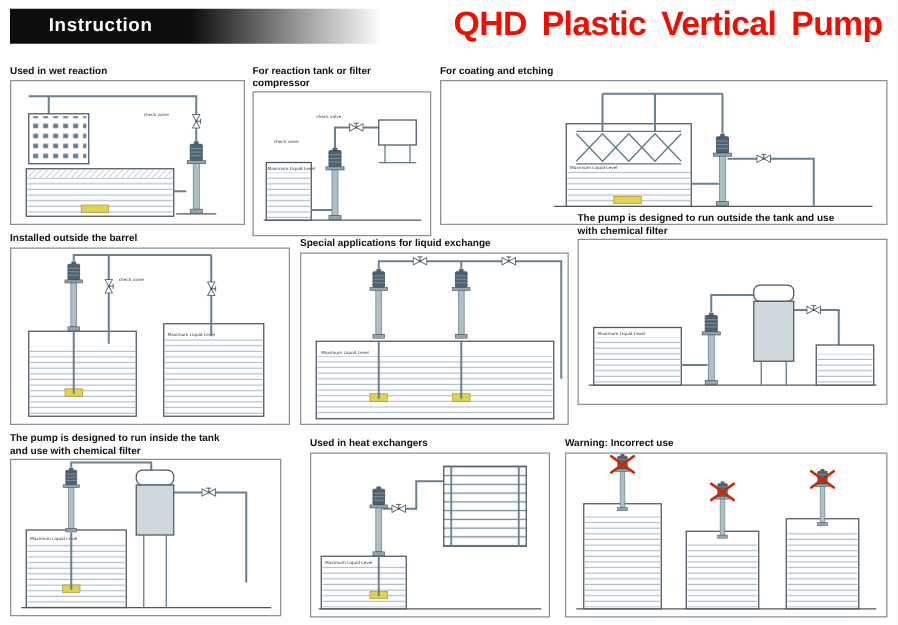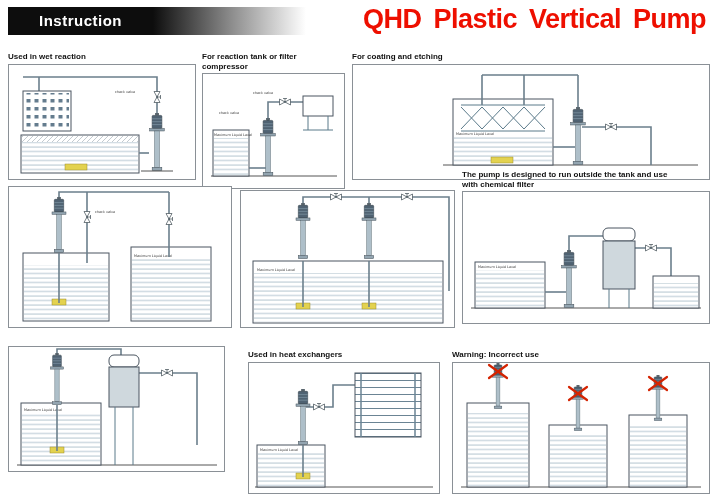--- a/index.html
+++ b/index.html
@@ -158,20 +158,21 @@
           <path class="pipe" d="M200,82 H222"></path>
           <path class="pipe" d="M229,62 H298 V100"></path>
         </g>
         <use href="#pump" x="215" y="42" width="20" height="58"></use>
         <use href="#valve" x="252" y="57.5" width="12" height="9"></use>
       </svg>
     </div>
   </section>
 
   <section class="panel" style="left:8px;top:186px;width:224px">
+    <h3 class="plabel">Installed outside the barrel</h3>
     <div class="box" style="width:224px;height:142px">
       <svg viewBox="0 0 222 140">
         <g>
           <rect class="tank" x="14" y="66" width="86" height="68"></rect>
           <rect class="liqr" x="15" y="78" width="84" height="55"></rect>
           <rect class="yellow" x="43" y="112" width="14" height="6"></rect>
         </g>
         <g>
           <rect class="tank" x="122" y="60" width="80" height="74"></rect>
           <rect class="liqr" x="123" y="72" width="78" height="61"></rect>
@@ -189,20 +190,21 @@
         </g>
         <g transform="translate(160,32) rotate(90)">
           <use href="#valve" x="-6" y="-4.5" width="12" height="9"></use>
         </g>
         <text class="tiny" x="86" y="26">check valve</text>
       </svg>
     </div>
   </section>
 
   <section class="panel" style="left:240px;top:190px;width:215px">
+    <h3 class="plabel">Special applications for liquid exchange</h3>
     <div class="box" style="width:215px;height:138px">
       <svg viewBox="0 0 213 136">
         <g>
           <rect class="tank" x="12" y="70" width="190" height="62"></rect>
           <rect class="liqr" x="13" y="82" width="188" height="49"></rect>
           <text class="tiny" x="16" y="80">Maximum Liquid Level</text>
           <rect class="yellow" x="55" y="112" width="14" height="6"></rect>
           <rect class="yellow" x="121" y="112" width="14" height="6"></rect>
         </g>
         <g>
@@ -243,20 +245,21 @@
         <use href="#valve" x="182" y="51.5" width="12" height="9"></use>
         <g>
           <rect class="tank" x="190" y="84" width="46" height="32"></rect>
           <rect class="liqr" x="191" y="91" width="44" height="24"></rect>
         </g>
       </svg>
     </div>
   </section>
 
   <section class="panel" style="left:8px;top:346px;width:217px">
+    <h3 class="plabel" style="max-width:170px">The pump is designed to run inside the tank and use with chemical filter</h3>
     <div class="box" style="width:217px;height:126px">
       <svg viewBox="0 0 215 124">
         <path class="ground" d="M8,118 H208"></path>
         <g>
           <rect class="tank" x="12" y="56" width="80" height="62"></rect>
           <rect class="liqr" x="13" y="66" width="78" height="51"></rect>
           <text class="tiny" x="15" y="64">Maximum Liquid Level</text>
           <rect class="yellow" x="41" y="100" width="14" height="6"></rect>
         </g>
         <g>

